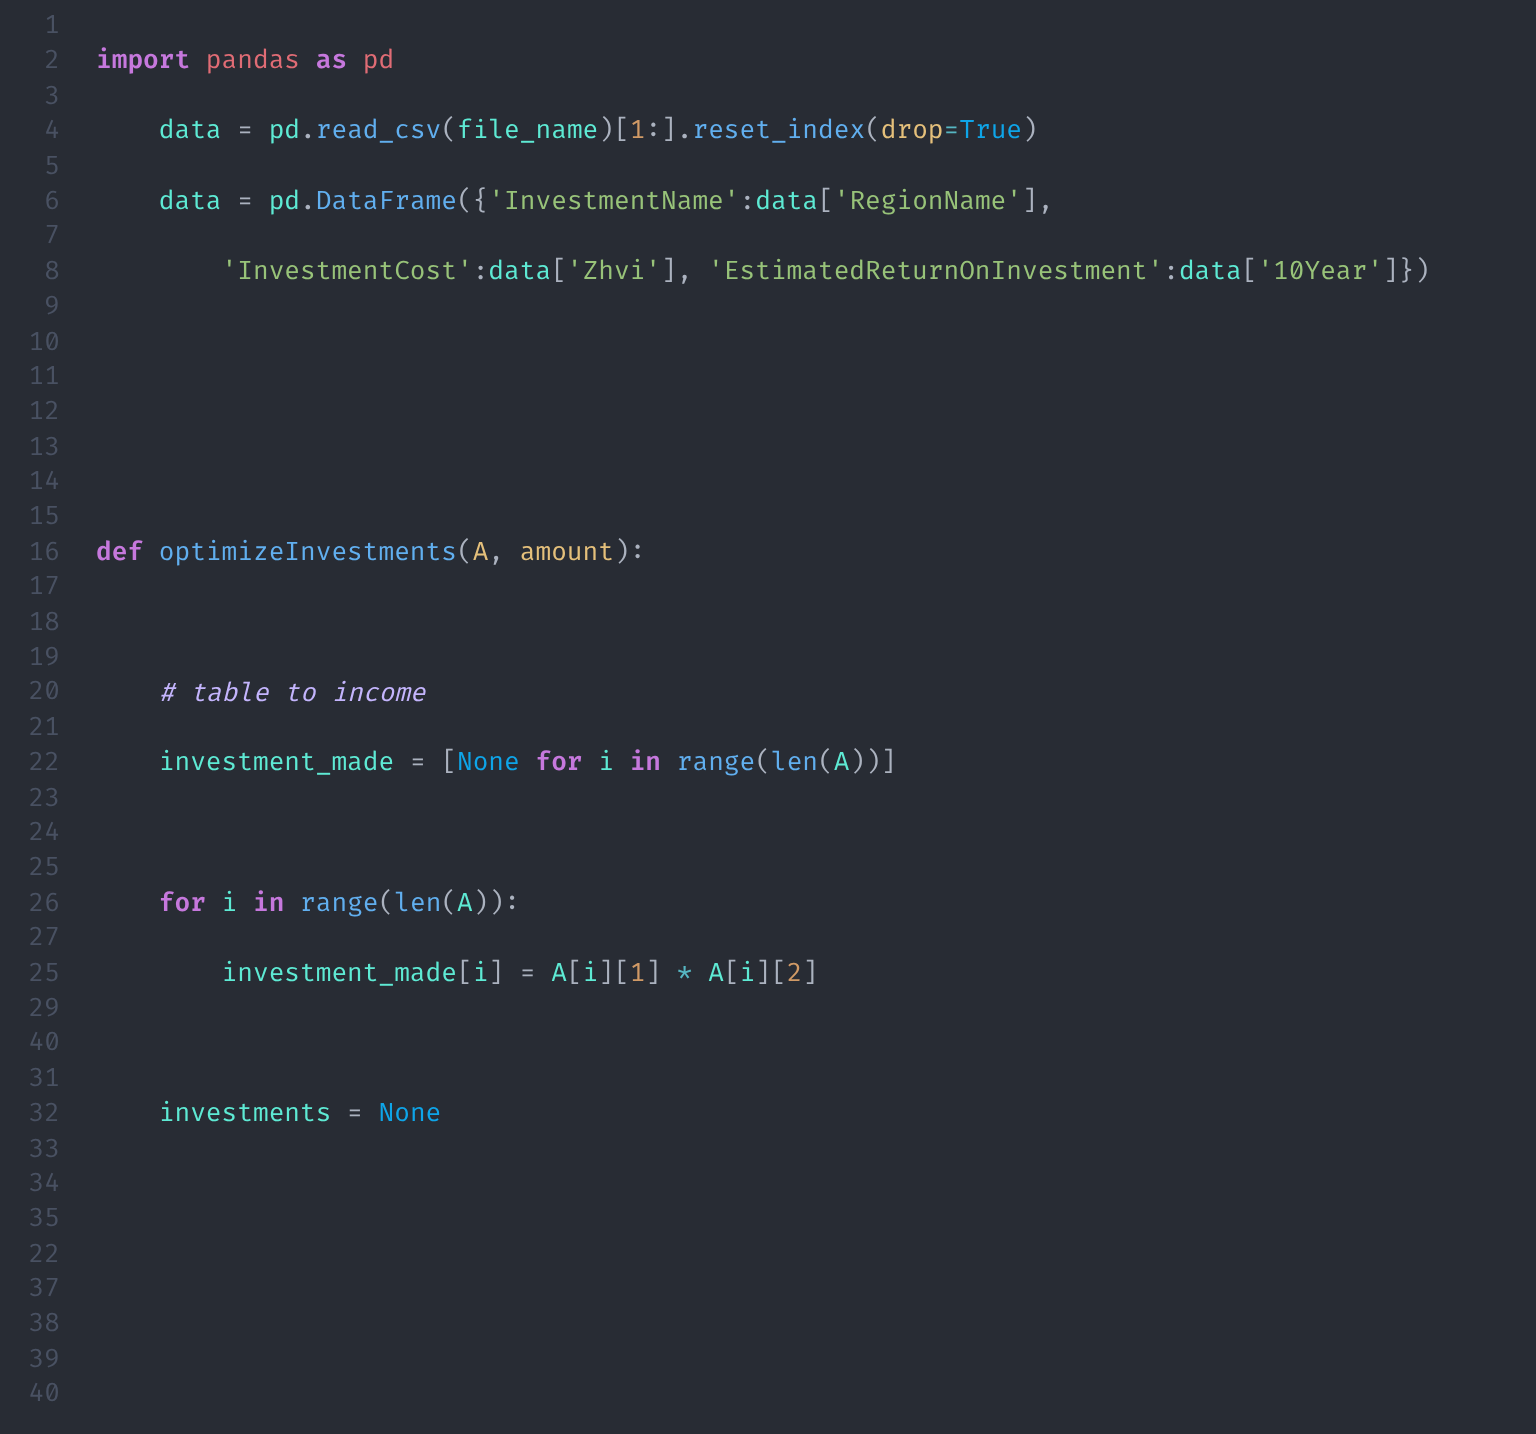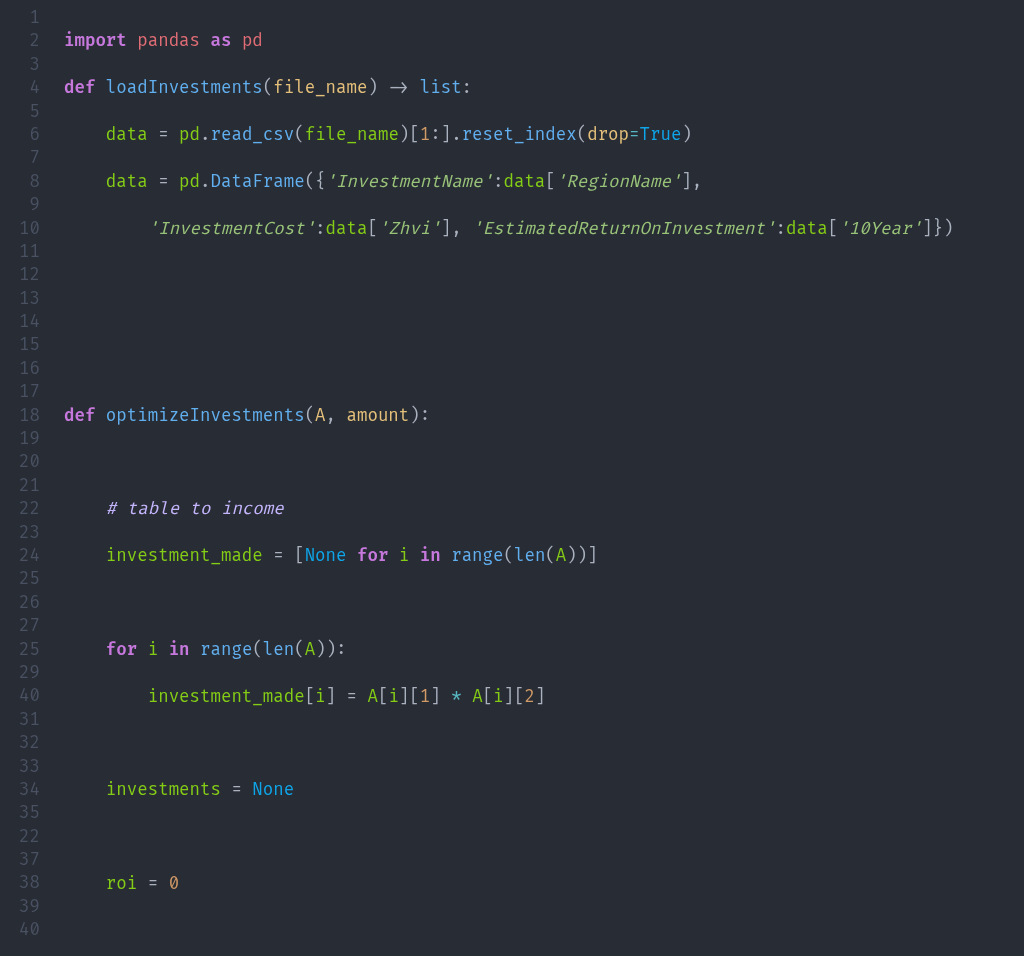--- a/index.html
+++ b/index.html
@@ -36,26 +36,26 @@
     white-space: pre;
   }
   .code .line {
     height: 23.4px;
     display: block;
   }
   
   .tok-kw     { color: #c678dd; font-weight: 600; } 
   .tok-ns     { color: #e06c75; } 
   .tok-fn     { color: #61afef; } 
-  .tok-var    { color: #84cc16; text-align: right; } 
+  .tok-var    { color: #5eead4; text-align: right; } 
   .tok-param  { color: #e5c07b; } 
   .tok-op     { color: #56b6c2; } 
   .tok-pun    { color: #abb2bf; } 
   .tok-num    { color: #d19a66; } 
-  .tok-str    { color: #98c379; font-style: italic; } 
+  .tok-str    { color: #98c379; } 
   .tok-const  { color: #0ea5e9; font-weight: 400; } 
   .tok-cmt    { color: #c4b5fd; font-style: italic; }
 </style>
 </head>
 <body>
 
 <div class="editor">
   <div class="gutter">
       <span class="ln">1</span>
       <span class="ln">2</span>
@@ -93,38 +93,36 @@
       <span class="ln">34</span>
       <span class="ln">35</span>
       <span class="ln">22</span>
       <span class="ln">37</span>
       <span class="ln">38</span>
       <span class="ln">39</span>
       <span class="ln">40</span>
     </div>
   <div class="code">
 <span class="line"><span class="tok-kw">import</span><span class="tok-ns"> pandas </span><span class="tok-kw">as</span><span class="tok-ns"> pd</span></span>
-<span class="line"><span class="tok-kw">def</span><span> </span><span class="tok-fn">loadInvestments</span><span class="tok-pun">(</span><span class="tok-param">file_name</span><span class="tok-pun">)</span><span class="tok-pun"> -&gt; </span><span class="tok-fn">list</span><span class="tok-pun">:</span></span>
 <span class="line"><span>    </span><span class="tok-var">data</span><span class="tok-pun"> = </span><span class="tok-var">pd</span><span class="tok-pun">.</span><span class="tok-fn">read_csv</span><span class="tok-pun">(</span><span class="tok-var">file_name</span><span class="tok-pun">)[</span><span class="tok-num">1</span><span class="tok-pun">:].</span><span class="tok-fn">reset_index</span><span class="tok-pun">(</span><span class="tok-param">drop</span><span class="tok-op">=</span><span class="tok-const">True</span><span class="tok-pun">)</span></span>
 <span class="line"><span>    </span><span class="tok-var">data</span><span class="tok-pun"> = </span><span class="tok-var">pd</span><span class="tok-pun">.</span><span class="tok-fn">DataFrame</span><span class="tok-pun">({</span><span class="tok-str">'InvestmentName'</span><span class="tok-pun">:</span><span class="tok-var">data</span><span class="tok-pun">[</span><span class="tok-str">'RegionName'</span><span class="tok-pun">],</span></span>
 <span class="line"><span>        </span><span class="tok-str">'InvestmentCost'</span><span class="tok-pun">:</span><span class="tok-var">data</span><span class="tok-pun">[</span><span class="tok-str">'Zhvi'</span><span class="tok-pun">], </span><span class="tok-str">'EstimatedReturnOnInvestment'</span><span class="tok-pun">:</span><span class="tok-var">data</span><span class="tok-pun">[</span><span class="tok-str">'10Year'</span><span class="tok-pun">]})</span></span>
 <span class="line"></span>
 <span class="line"></span>
 <span class="line"></span>
 <span class="line"><span class="tok-kw">def</span><span> </span><span class="tok-fn">optimizeInvestments</span><span class="tok-pun">(</span><span class="tok-param">A</span><span class="tok-pun">, </span><span class="tok-param">amount</span><span class="tok-pun">):</span></span>
 <span class="line"></span>
 <span class="line"><span>    </span><span class="tok-cmt"># table to income</span></span>
 <span class="line"><span>    </span><span class="tok-var">investment_made</span><span class="tok-pun"> = [</span><span class="tok-const">None</span><span> </span><span class="tok-kw">for</span><span> </span><span class="tok-var">i</span><span> </span><span class="tok-kw">in</span><span> </span><span class="tok-fn">range</span><span class="tok-pun">(</span><span class="tok-fn">len</span><span class="tok-pun">(</span><span class="tok-var">A</span><span class="tok-pun">))]</span></span>
 <span class="line"></span>
 <span class="line"><span>    </span><span class="tok-kw">for</span><span> </span><span class="tok-var">i</span><span> </span><span class="tok-kw">in</span><span> </span><span class="tok-fn">range</span><span class="tok-pun">(</span><span class="tok-fn">len</span><span class="tok-pun">(</span><span class="tok-var">A</span><span class="tok-pun">)):</span></span>
 <span class="line"><span>        </span><span class="tok-var">investment_made</span><span class="tok-pun">[</span><span class="tok-var">i</span><span class="tok-pun">] = </span><span class="tok-var">A</span><span class="tok-pun">[</span><span class="tok-var">i</span><span class="tok-pun">][</span><span class="tok-num">1</span><span class="tok-pun">] </span><span class="tok-op">*</span><span> </span><span class="tok-var">A</span><span class="tok-pun">[</span><span class="tok-var">i</span><span class="tok-pun">][</span><span class="tok-num">2</span><span class="tok-pun">]</span></span>
 <span class="line"></span>
 <span class="line"><span>    </span><span class="tok-var">investments</span><span class="tok-pun"> = </span><span class="tok-const">None</span></span>
 <span class="line"></span>
-<span class="line"><span>    </span><span class="tok-var">roi</span><span class="tok-pun"> = </span><span class="tok-num">0</span></span>
 
 
 
 
 
 
 
 
 
 

